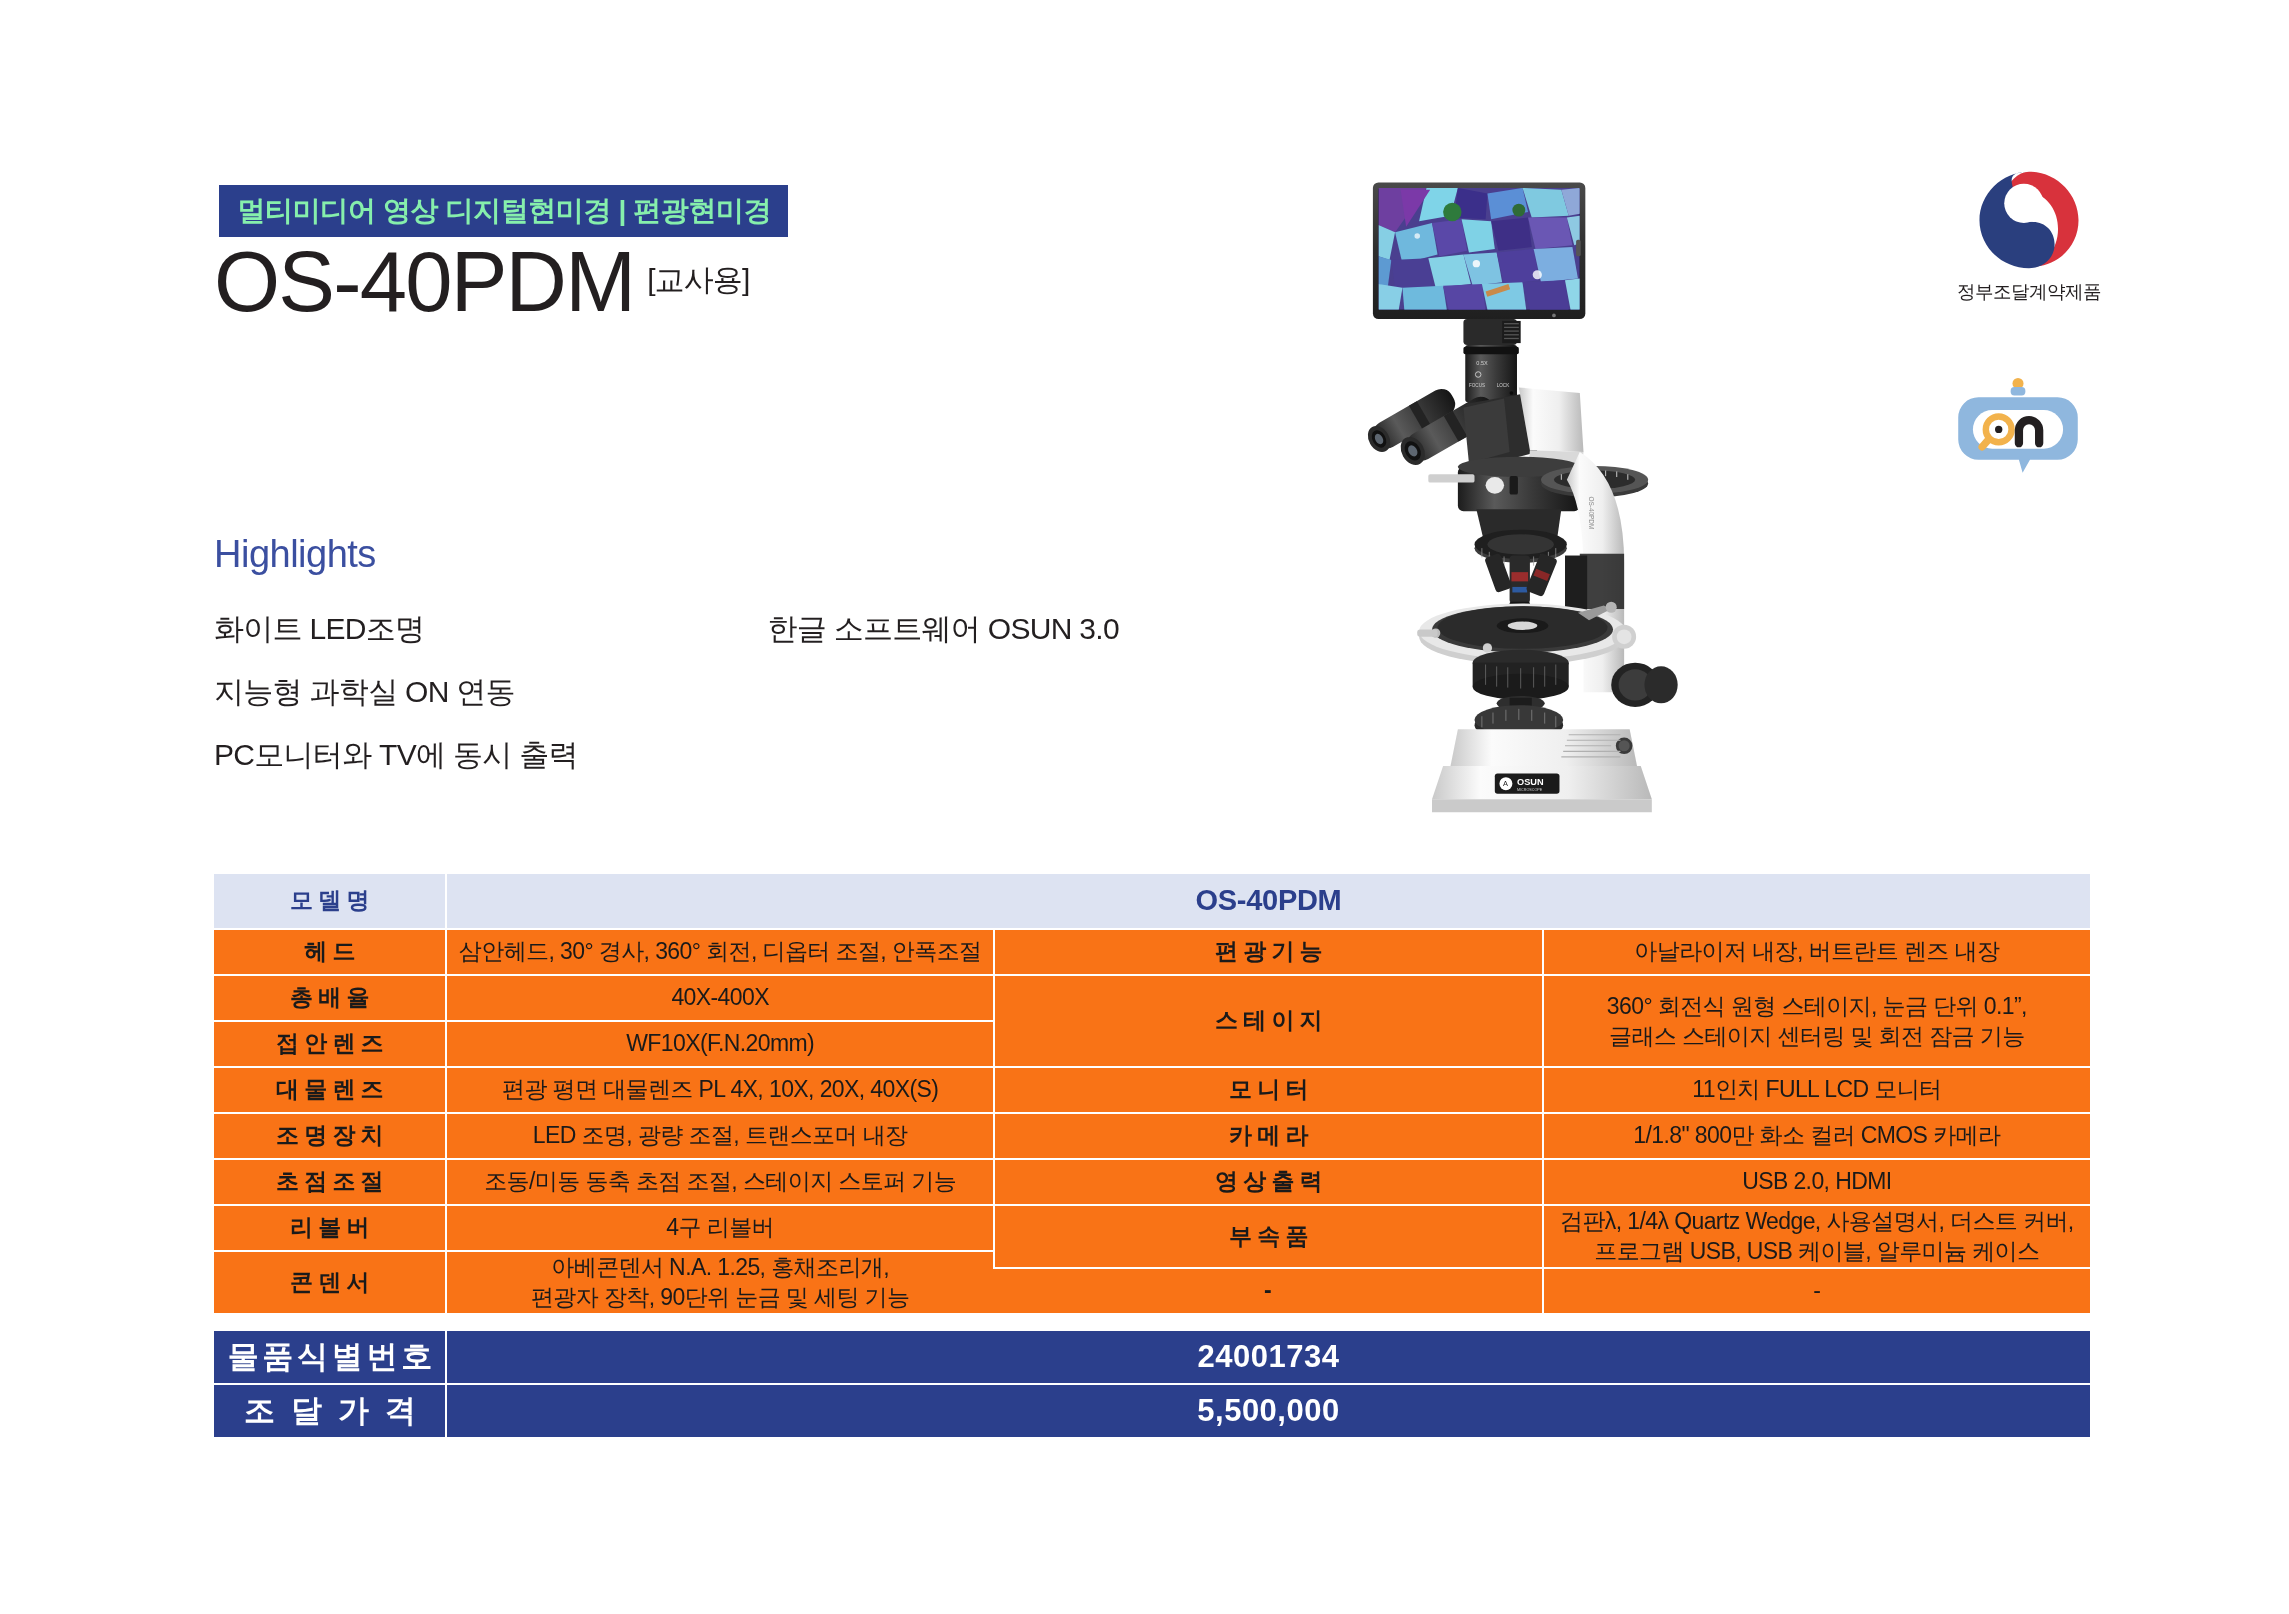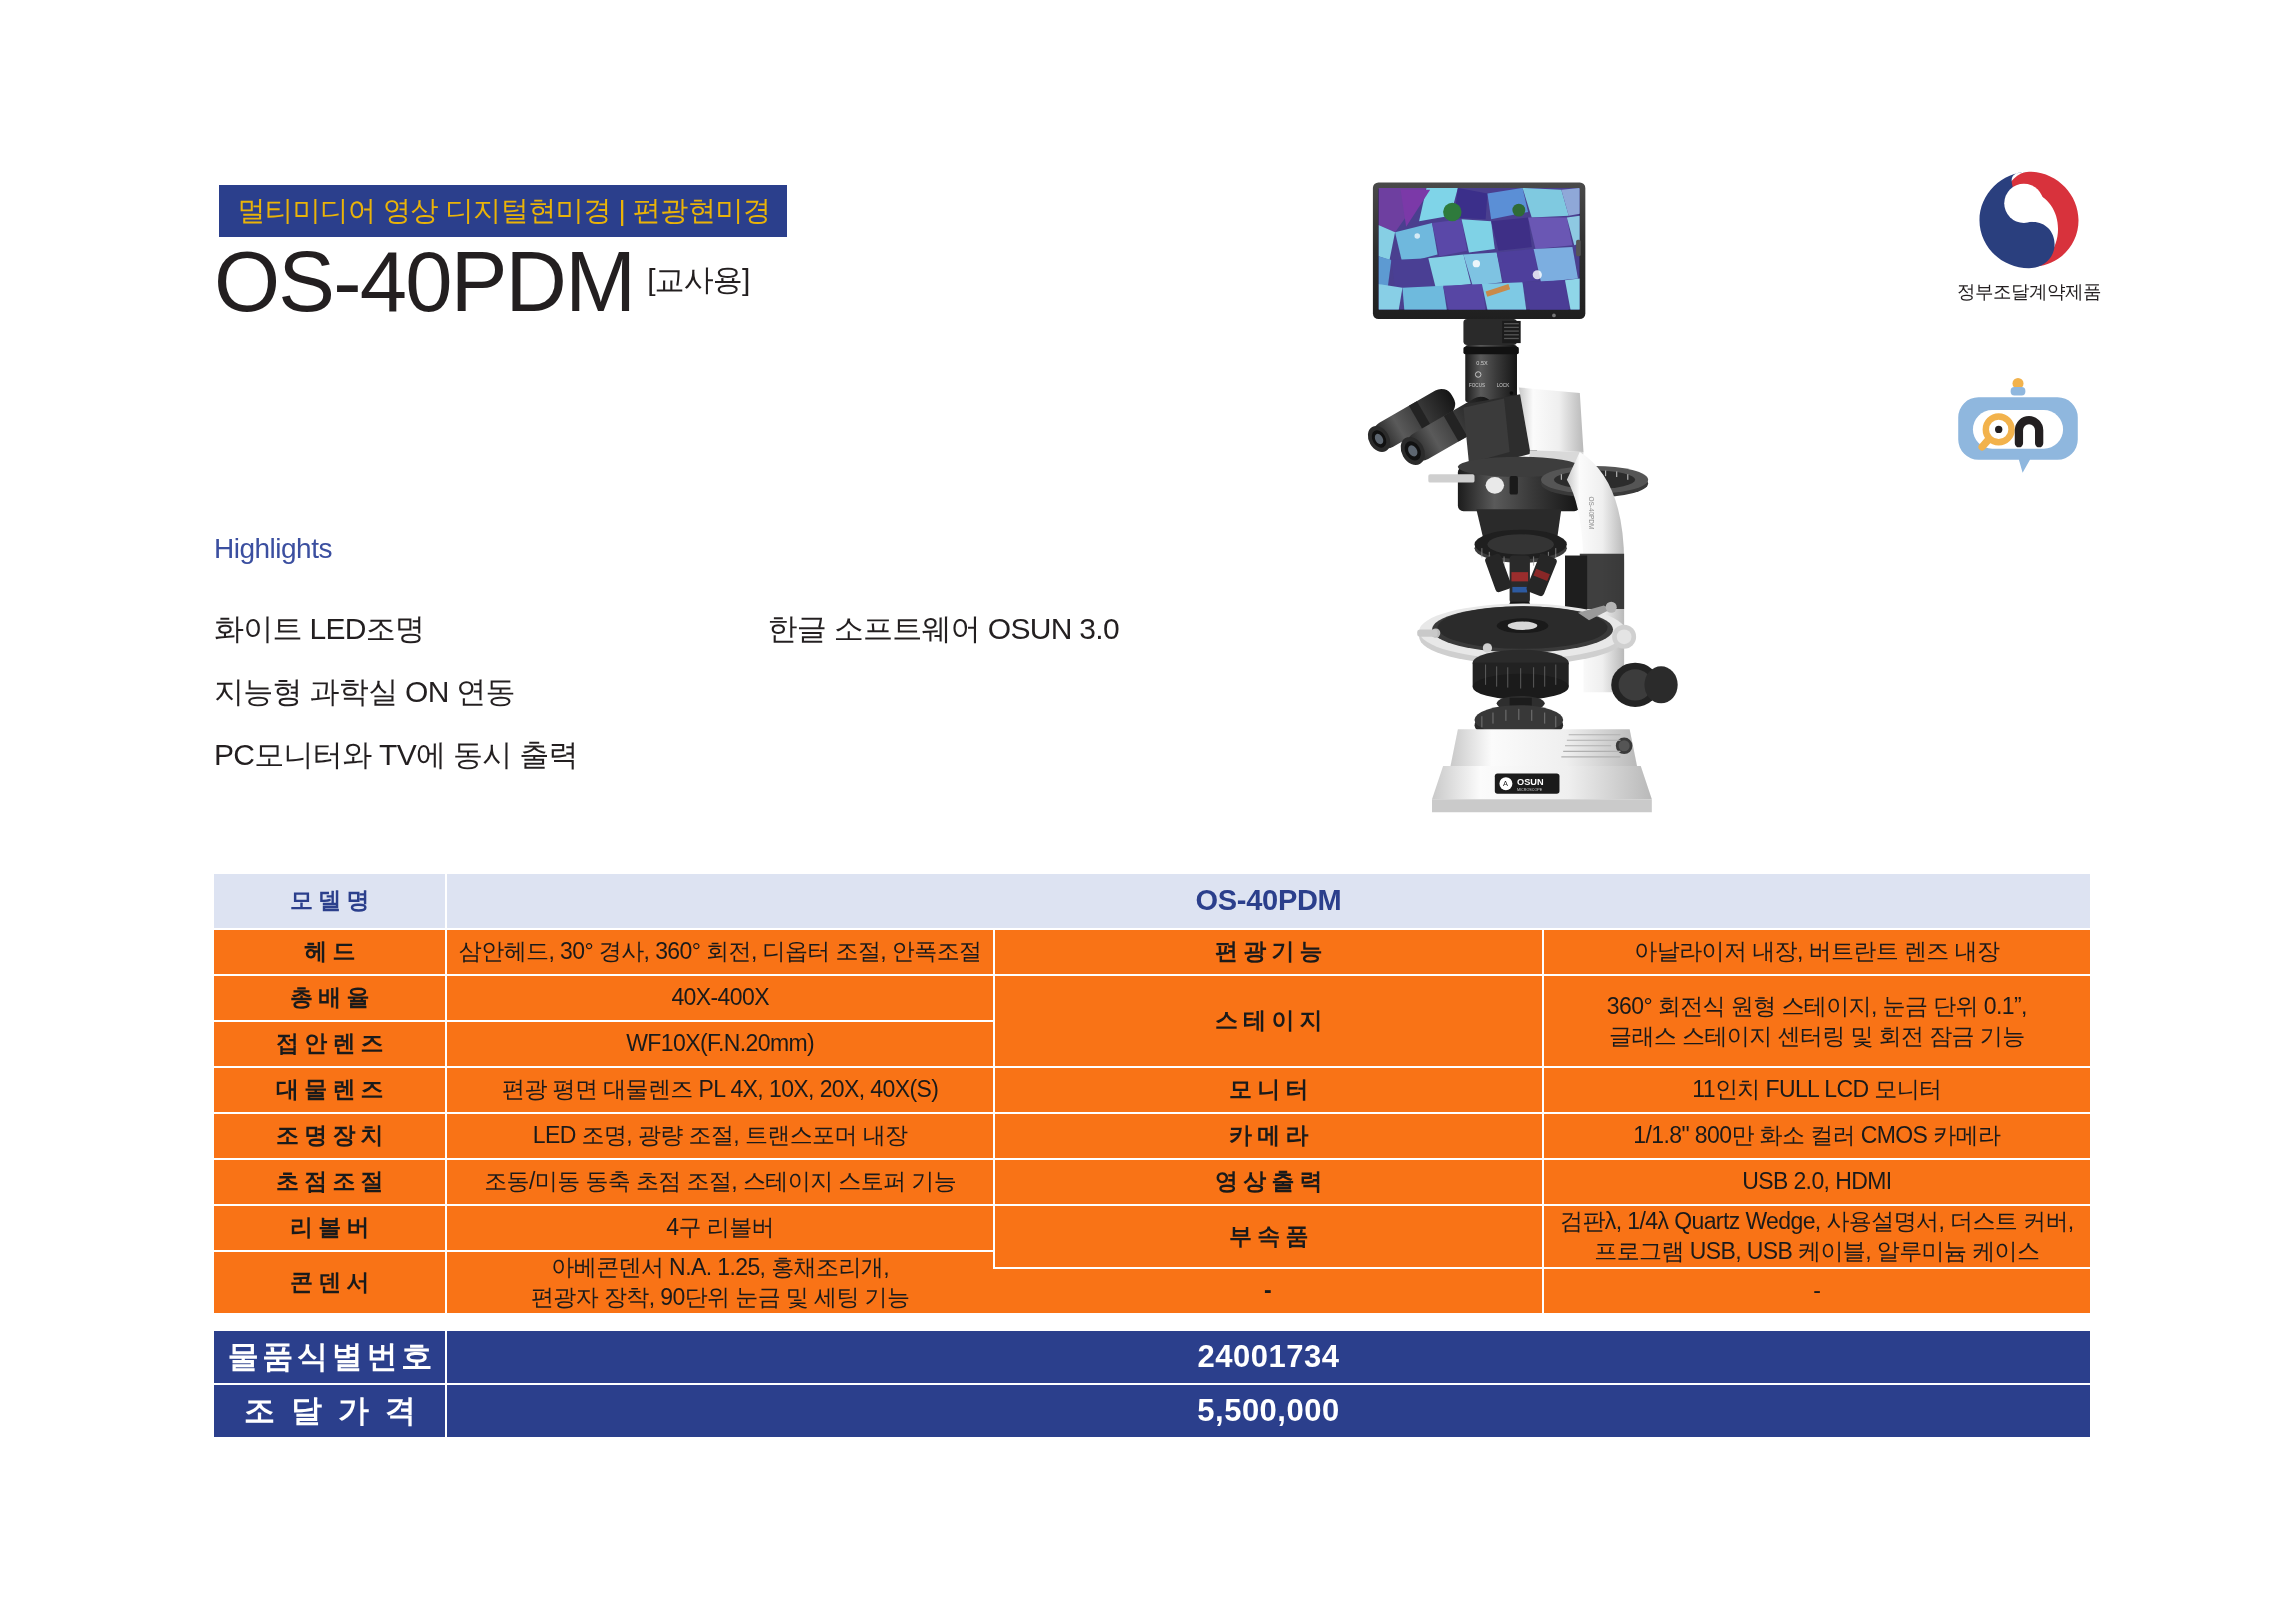--- a/index.html
+++ b/index.html
@@ -21,23 +21,23 @@
     left: 219px;
     top: 185px;
     height: 52px;
     background: #2b3f8c;
     display: flex;
     align-items: center;
     padding: 0 16.6px 0 18.5px;
     box-sizing: border-box;
   }
   .header-banner-text {
-    color: #eab308;
+    color: #86efac;
     font-size: 28px;
-    font-weight: normal;
+    font-weight: bold;
     letter-spacing: -0.4px;
     white-space: nowrap;
   }
 
   .model-title-wrap {
     position: absolute;
     left: 214px;
     top: 242px;
     display: flex;
     align-items: flex-end;
@@ -84,21 +84,21 @@
     top: 377px;
     width: 120px;
     height: 103px;
   }
 
   
   .highlights-title {
     position: absolute;
     left: 214px;
     top: 533px;
-    font-size: 28px;
+    font-size: 38px;
     color: #3b4fa0;
     letter-spacing: -0.5px;
   }
   .highlights-grid {
     position: absolute;
     left: 214px;
     top: 609px;
     width: 978px;
   }
   .hl-row {

